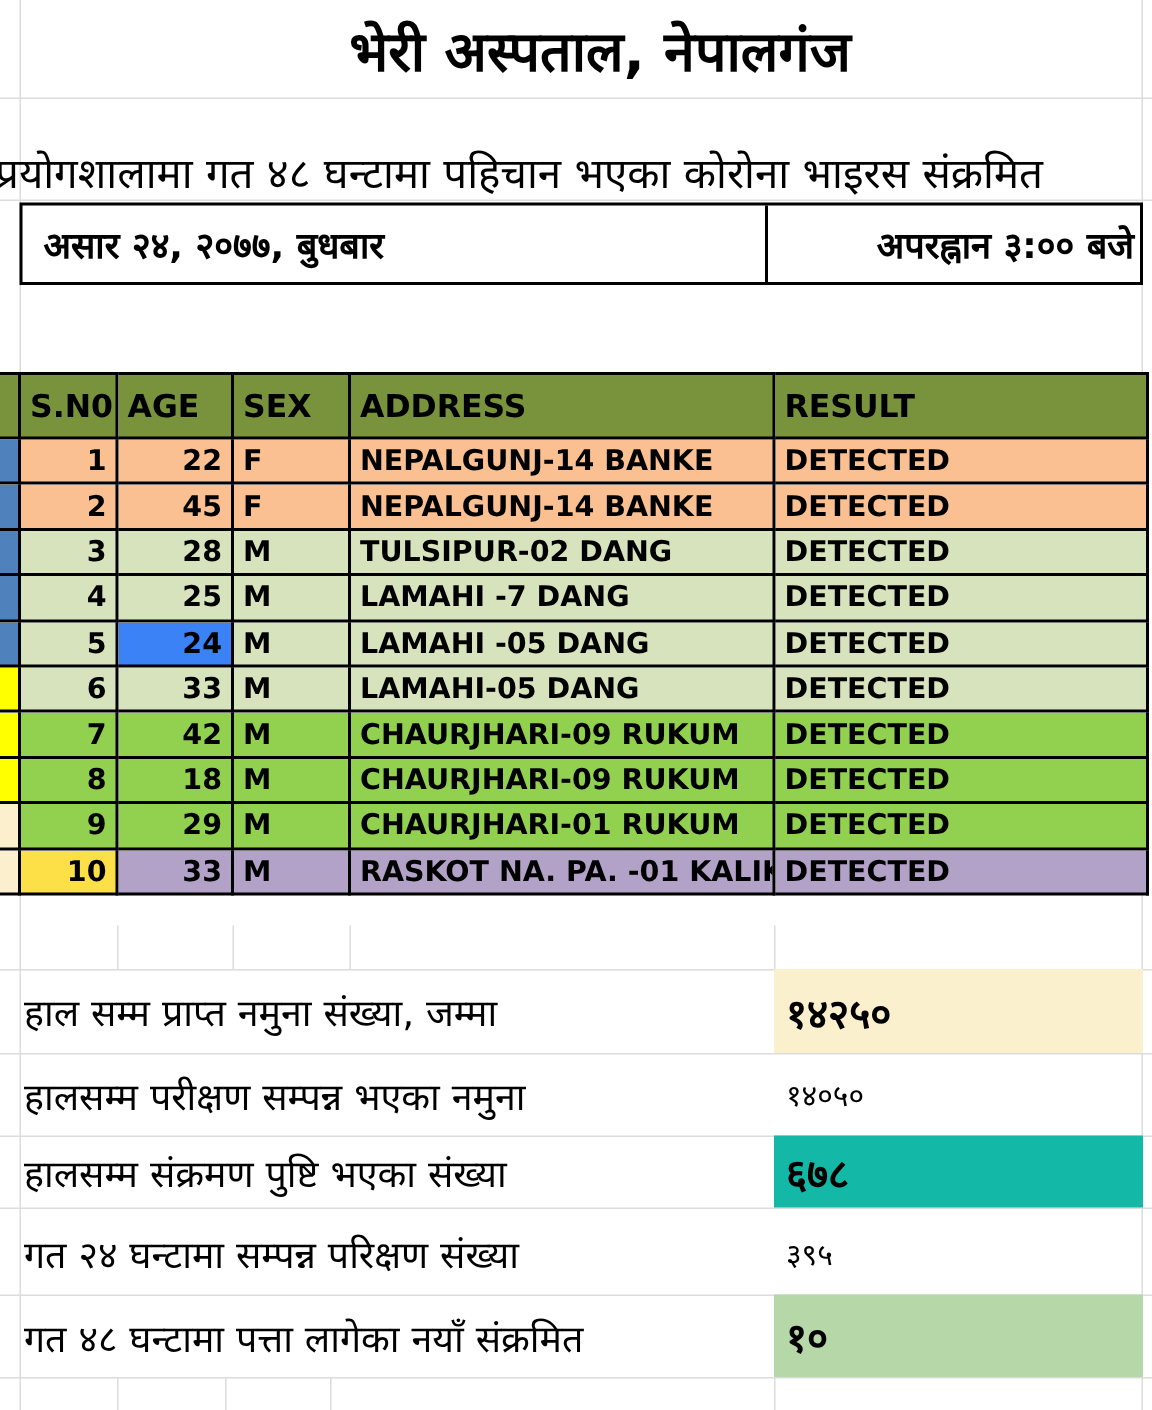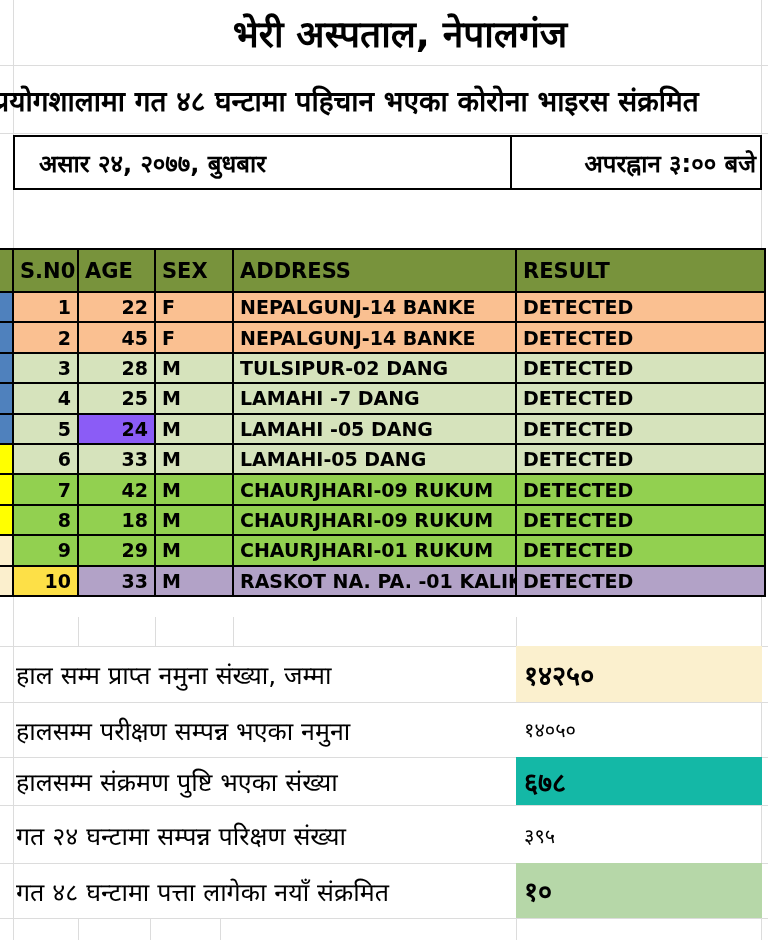--- a/index.html
+++ b/index.html
@@ -4,25 +4,25 @@
 <style>
   html,body{margin:0;padding:0;background:#fff;}
   #screen{position:relative;width:768px;height:940px;background:#ffffff;overflow:hidden;
           font-family:"DejaVu Sans","Liberation Sans",sans-serif;color:#000;}
   .gl{position:absolute;background:#dcdcdc;}
   .glv{width:1px;} .glh{height:1px;}
 
   
   .title{position:absolute;left:0;top:0;width:768px;height:65px;display:flex;
          align-items:center;justify-content:center;font-size:37px;font-weight:700;padding-left:16px;}
-  .subtitle{position:absolute;left:0;top:66px;width:692px;height:67px;display:flex;
-         align-items:center;justify-content:center;font-size:28px;font-weight:700;white-space:nowrap;}
+  .subtitle{position:absolute;left:0;top:80px;width:692px;height:67px;display:flex;
+         align-items:center;justify-content:center;font-size:28px;font-weight:400;white-space:nowrap;}
   .datebox{position:absolute;left:13px;top:135px;width:749px;height:55px;border:2px solid #000;
          display:flex;box-sizing:border-box;font-weight:700;font-size:24px;}
-  .datebox .dleft{flex:1;display:flex;align-items:center;padding-left:24px;border-right:2px solid #000;}
+  .datebox .dleft{flex:1;display:flex;align-items:center;padding-left:14px;border-right:2px solid #000;}
   .datebox .dright{width:244px;display:flex;align-items:center;justify-content:flex-end;padding-right:4px;}
 
   
   #covid-table{position:absolute;left:0;top:248px;width:765px;border-collapse:collapse;table-layout:fixed;padding-left:15px;}
   #covid-table td,#covid-table th{border:2px solid #000;padding:0 6px;overflow:hidden;white-space:nowrap;}
   #covid-table th{font-size:21px;font-weight:700;text-align:left;height:41px;}
   #covid-table td{font-size:19px;font-weight:600;height:28.4px;}
   #covid-table .stripe{border-left:none;padding:0;}
   .num{text-align:right;}
   .txt{text-align:left;}
@@ -119,21 +119,21 @@
           <td class="stripe" style="background: rgb(79, 129, 189);"></td>
           <td class="num" style="background: rgb(214, 227, 188);">4</td>
           <td class="num" style="background: rgb(214, 227, 188);">25</td>
           <td class="txt" style="background: rgb(214, 227, 188);">M</td>
           <td class="txt" style="background: rgb(214, 227, 188);">LAMAHI -7 DANG</td>
           <td class="txt" style="background: rgb(214, 227, 188);">DETECTED</td>
         </tr>
         <tr>
           <td class="stripe" style="background: rgb(79, 129, 189);"></td>
           <td class="num" style="background: rgb(214, 227, 188);">5</td>
-          <td class="num" style="background: #8b5cf6;">24</td>
+          <td class="num" style="background: #3b82f6;">24</td>
           <td class="txt" style="background: rgb(214, 227, 188);">M</td>
           <td class="txt" style="background: rgb(214, 227, 188);">LAMAHI -05 DANG</td>
           <td class="txt" style="background: rgb(214, 227, 188);">DETECTED</td>
         </tr>
         <tr>
           <td class="stripe" style="background: rgb(255, 255, 0);"></td>
           <td class="num" style="background: rgb(214, 227, 188);">6</td>
           <td class="num" style="background: rgb(214, 227, 188);">33</td>
           <td class="txt" style="background: rgb(214, 227, 188);">M</td>
           <td class="txt" style="background: rgb(214, 227, 188);">LAMAHI-05 DANG</td>

